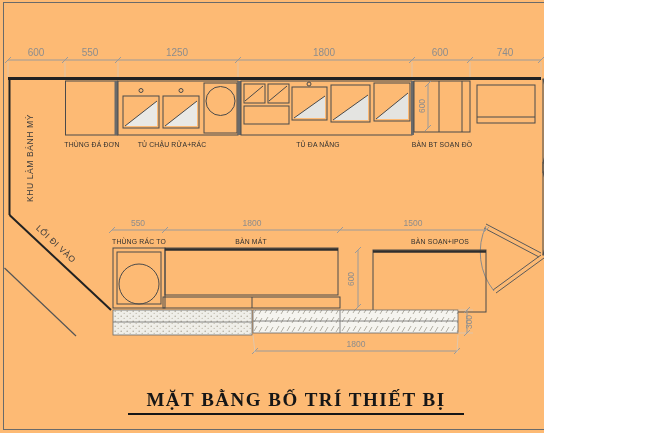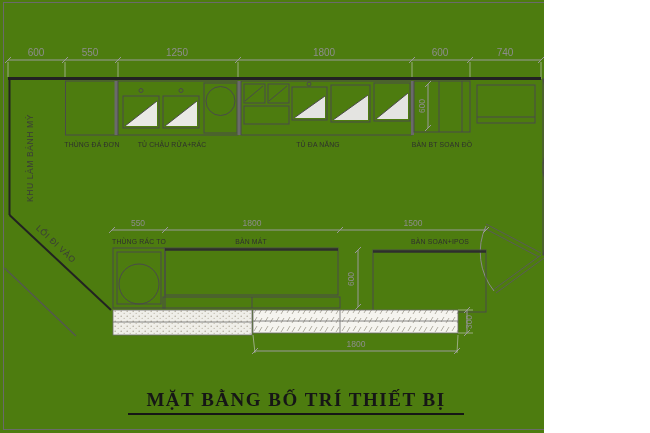--- a/index.html
+++ b/index.html
@@ -1,16 +1,16 @@
 <!DOCTYPE html>
 <html><head>
 <meta charset="utf-8">
 <style>
   html,body{margin:0;padding:0;background:#ffffff;}
-  .sheet{position:relative;width:544px;height:433px;background:#4d7c0f;overflow:hidden;
+  .sheet{position:relative;width:544px;height:433px;background:#fdba74;overflow:hidden;
          font-family:"Liberation Sans",sans-serif;}
   .frame{position:absolute;left:3px;top:2px;width:644px;height:428px;border:1px solid #6a6a6a;box-sizing:border-box;}
   svg text{font-family:"Liberation Sans",sans-serif;}
   .dimtxt{fill:#8d8d8d;font-size:10px;}
   .dimtxt2{fill:#8d8d8d;font-size:8.5px;}
   .lbl{fill:#2e2e2e;font-size:6.8px;letter-spacing:.2px;}
   .area{fill:#3a3a3a;font-size:8.5px;letter-spacing:.6px;}
   
   .sheet-title{position:absolute;left:128px;top:389px;width:336px;text-align:center;
     font-family:"Liberation Serif",serif;font-weight:bold;font-size:19px;letter-spacing:1.5px;

